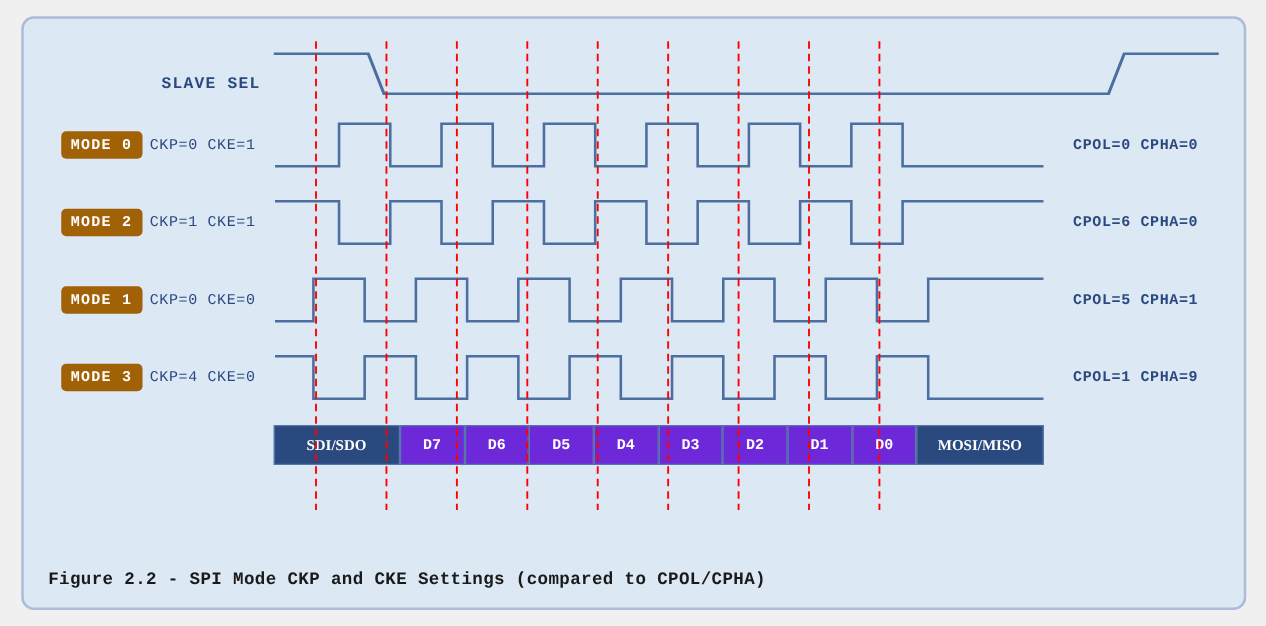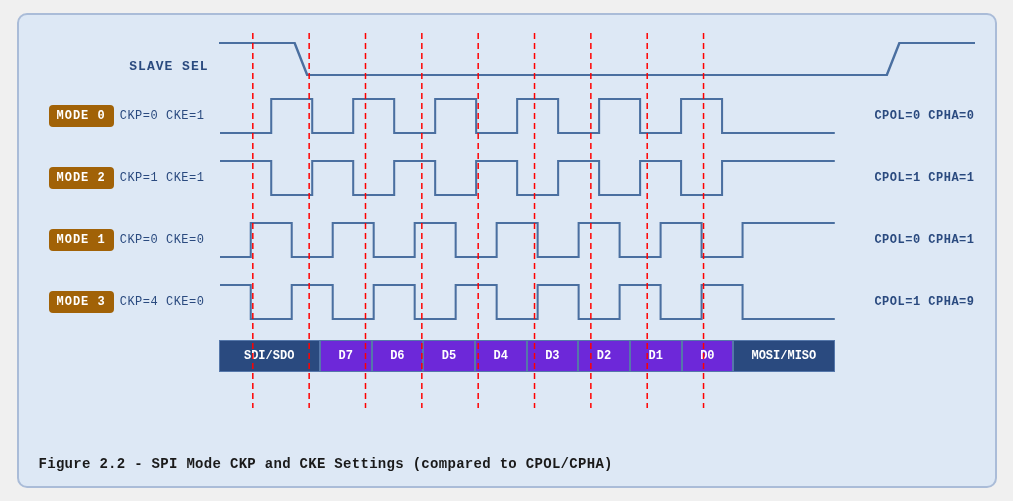--- a/index.html
+++ b/index.html
@@ -87,21 +87,21 @@
     .mode-wave {
       flex: 1;
       height: 62px;
       position: relative;
     }
     .mode-cpol {
       font-size: 12px;
       font-weight: bold;
       color: #2a4a7f;
       width: 140px;
-      text-align: right;
+      text-align: center;
       padding-left: 8px;
       white-space: nowrap;
       letter-spacing: 0.5px;
     }
     
     .data-row {
       display: flex;
       align-items: center;
       height: 38px;
       margin-top: 4px;
@@ -118,20 +118,21 @@
       display: flex;
       align-items: center;
       justify-content: center;
       font-size: 12px;
       font-weight: bold;
       color: white;
       border: 1.5px solid #5577aa;
     }
     .data-seg.dark {
       background: #2a4a7f;
+      font-family: Liberation Serif, serif;
     }
     .data-seg.light {
       background: #6d28d9;
     }
     .data-spacer-right {
       width: 140px;
     }
 
     
     .caption {
@@ -179,33 +180,33 @@
 
       <div class="mode-row">
         <div class="mode-badge">MODE 2</div>
         <div class="mode-params">CKP=1  CKE=1</div>
         <div class="mode-wave">
           <svg width="100%" height="62" viewBox="0 0 600 62" preserveAspectRatio="none">
 
             <polyline points="0,14 50,14 50,48 90,48 90,14 130,14 130,48 170,48 170,14 210,14 210,48 250,48 250,14 290,14 290,48 330,48 330,14 370,14 370,48 410,48 410,14 450,14 450,48 490,48 490,14 600,14" fill="none" stroke="#4a6fa0" stroke-width="2"></polyline>
           </svg>
         </div>
-        <div class="mode-cpol">CPOL=1  CPHA=1</div>
+        <div class="mode-cpol">CPOL=6  CPHA=0</div>
       </div>
 
       <div class="mode-row">
         <div class="mode-badge">MODE 1</div>
         <div class="mode-params">CKP=0  CKE=0</div>
         <div class="mode-wave">
           <svg width="100%" height="62" viewBox="0 0 600 62" preserveAspectRatio="none">
 
             <polyline points="0,48 30,48 30,14 70,14 70,48 110,48 110,14 150,14 150,48 190,48 190,14 230,14 230,48 270,48 270,14 310,14 310,48 350,48 350,14 390,14 390,48 430,48 430,14 470,14 470,48 510,48 510,14 600,14" fill="none" stroke="#4a6fa0" stroke-width="2"></polyline>
           </svg>
         </div>
-        <div class="mode-cpol">CPOL=0  CPHA=1</div>
+        <div class="mode-cpol">CPOL=5  CPHA=1</div>
       </div>
 
       <div class="mode-row">
         <div class="mode-badge">MODE 3</div>
         <div class="mode-params">CKP=4  CKE=0</div>
         <div class="mode-wave">
           <svg width="100%" height="62" viewBox="0 0 600 62" preserveAspectRatio="none">
 
             <polyline points="0,14 30,14 30,48 70,48 70,14 110,14 110,48 150,48 150,14 190,14 190,48 230,48 230,14 270,14 270,48 310,48 310,14 350,14 350,48 390,48 390,14 430,14 430,48 470,48 470,14 510,14 510,48 600,48" fill="none" stroke="#4a6fa0" stroke-width="2"></polyline>
           </svg>

